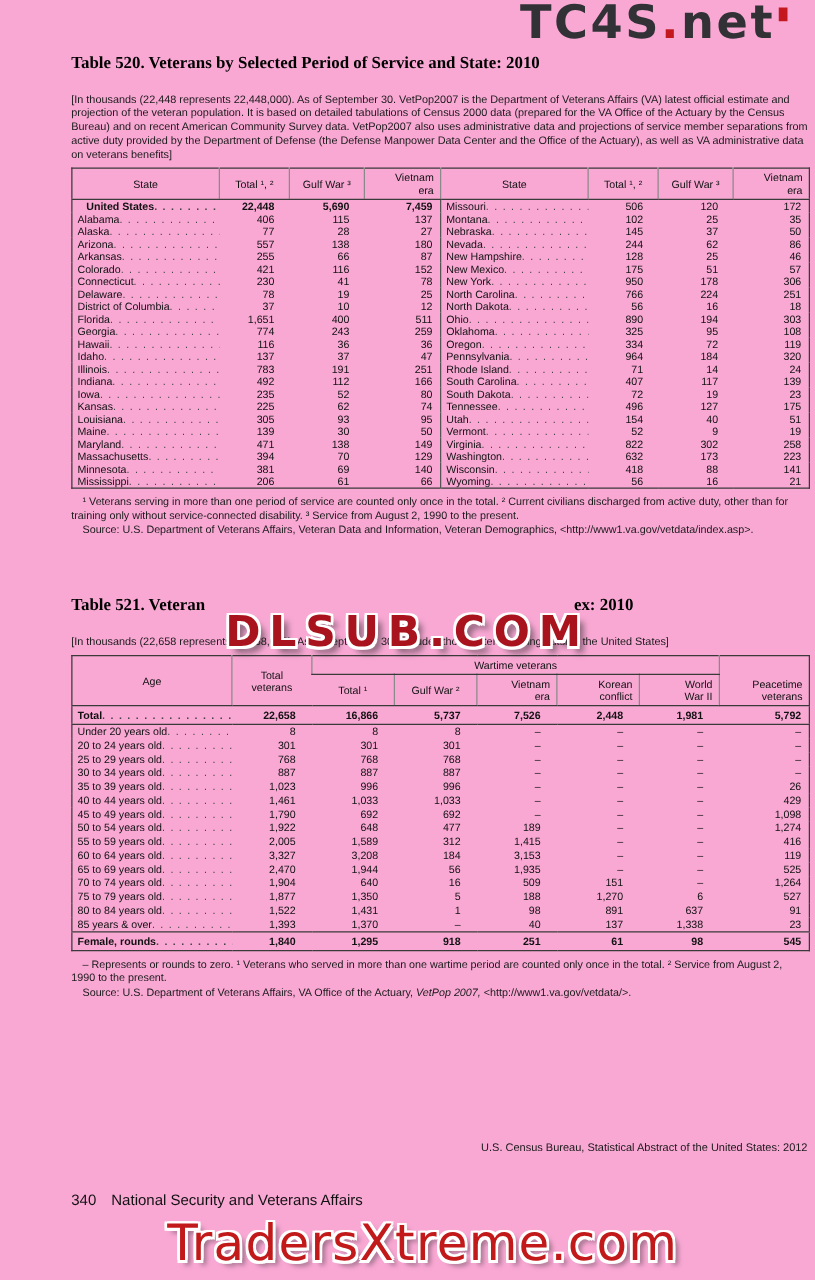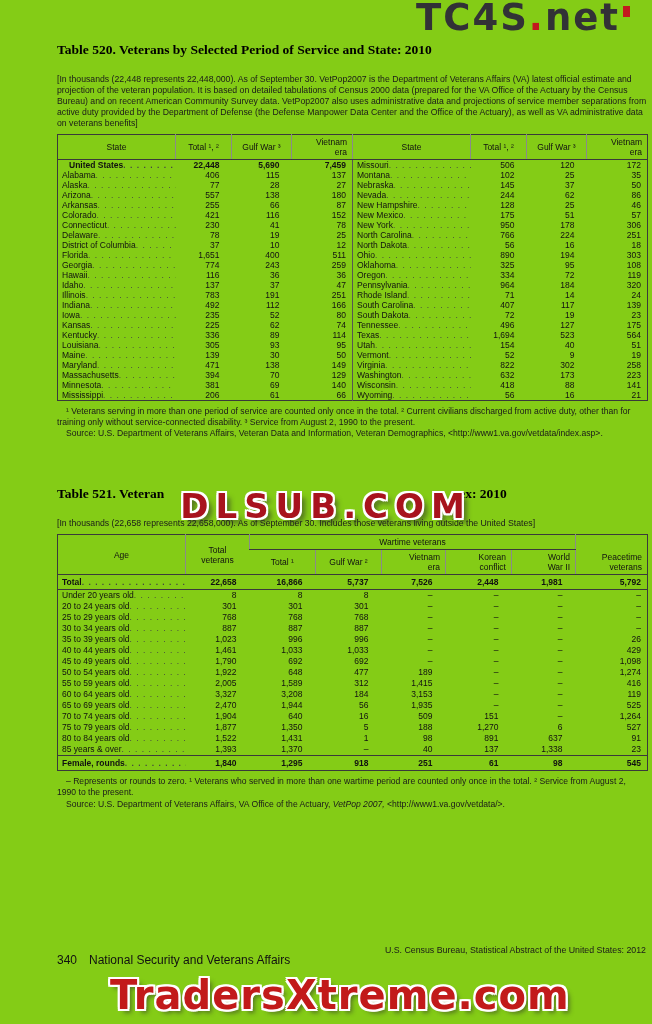--- a/index.html
+++ b/index.html
@@ -1,19 +1,19 @@
 <!DOCTYPE html>
 <html lang="en"><head>
 <meta charset="utf-8">
 <style>
   * { margin:0; padding:0; box-sizing:border-box; }
   html,body { background:#e8e8e8; }
   .page {
     position:relative; width:652px; height:1024px; margin:0 auto;
-    background:#84cc16; overflow:hidden;
+    background:#f9a8d4; overflow:hidden;
     font-family:"Liberation Sans", sans-serif; color:#141414;
   }
   .content { position:absolute; left:57px; top:0; width:590px; }
 
   
   .tbl-title { font-family:"Liberation Serif", serif; font-weight:bold; font-size:13.5px; color:#000; }
   .title1 { margin-top:42px; }
   .title2 { margin-top:47px; display:flex; align-items:baseline; }
   .title-gap { width:295px; flex:0 0 auto; }
   .note { margin-top:16px; font-size:8.7px; line-height:1.26; color:#1a1a1a; }
@@ -47,37 +47,37 @@
   .nm-cell { padding-left:4px !important; }
   .nm-wrap { display:flex; align-items:baseline; overflow:hidden; }
   .nm { white-space:nowrap; flex:0 0 auto; }
   .us .nm { padding-left:7px; }
   .ldr { flex:1 1 auto; white-space:nowrap; overflow:hidden; color:#444; }
   .ldr::after { content:" . . . . . . . . . . . . . . . . . . . . . . . . . . . . . . . . . ."; letter-spacing:1px; }
 
   
   .footer-left { position:absolute; left:57px; top:953px; font-size:12px; color:#111; display:flex; }
   .footer-left .pg { margin-right:12px; }
-  .footer-right { position:absolute; right:6px; top:945px; font-size:8.8px; color:#1a1a1a; }
+  .footer-right { position:absolute; right:6px; top:913px; font-size:8.8px; color:#1a1a1a; }
 
   
   .wm { pointer-events:none; }
   .wm-top { position:absolute; top:-4px; right:22px; font-family:"DejaVu Sans", sans-serif;
             font-weight:bold; font-size:37px; letter-spacing:2px; color:#323236; }
   .wm-top .red { color:#c3191e; }
   .wm-mark { display:inline-block; width:7px; height:11px; background:#c3191e;
              margin-left:3px; vertical-align:super; }
   .wm-mid { position:absolute; top:486px; left:50%; transform:translateX(-50%);
             font-family:"DejaVu Sans", sans-serif; font-weight:bold; font-size:34px;
             letter-spacing:7px; color:#a8131d; white-space:nowrap;
             text-shadow:-2px -2px 0 #fff, 2px -2px 0 #fff, -2px 2px 0 #fff, 2px 2px 0 #fff,
                         -2px 0 0 #fff, 2px 0 0 #fff, 0 -2px 0 #fff, 0 2px 0 #fff,
                         5px 5px 5px rgba(40,40,40,.55); }
   .wm-bottom { position:absolute; top:972px; left:50%; transform:translateX(-47%);
-            font-family:"DejaVu Sans", sans-serif; font-weight:bold; font-size:40px;
+            font-family:"DejaVu Sans", sans-serif; font-weight:normal; font-size:40px;
             letter-spacing:1px; color:#c21a1a; white-space:nowrap;
             text-shadow:-2px -2px 0 #fff, 2px -2px 0 #fff, -2px 2px 0 #fff, 2px 2px 0 #fff,
                         -2px 0 0 #fff, 2px 0 0 #fff, 0 -2px 0 #fff, 0 2px 0 #fff,
                         4px 4px 4px rgba(40,40,40,.5); }
   .ital { font-style:italic; }
 </style>
 </head>
 <body>
 
 <div class="page">
@@ -449,40 +449,20 @@
             <td class="num last">74</td>
             <td class="nm-cell div">
               <div class="nm-wrap">
                 <span class="nm">Tennessee</span>
                 <span class="ldr"></span>
               </div>
             </td>
             <td class="num">496</td>
             <td class="num">127</td>
             <td class="num last">175</td>
-          </tr>
-          <tr>
-            <td class="nm-cell">
-              <div class="nm-wrap">
-                <span class="nm">Kentucky</span>
-                <span class="ldr"></span>
-              </div>
-            </td>
-            <td class="num">336</td>
-            <td class="num">89</td>
-            <td class="num last">114</td>
-            <td class="nm-cell div">
-              <div class="nm-wrap">
-                <span class="nm">Texas</span>
-                <span class="ldr"></span>
-              </div>
-            </td>
-            <td class="num">1,694</td>
-            <td class="num">523</td>
-            <td class="num last">564</td>
           </tr>
           <tr>
             <td class="nm-cell">
               <div class="nm-wrap">
                 <span class="nm">Louisiana</span>
                 <span class="ldr"></span>
               </div>
             </td>
             <td class="num">305</td>
             <td class="num">93</td>

